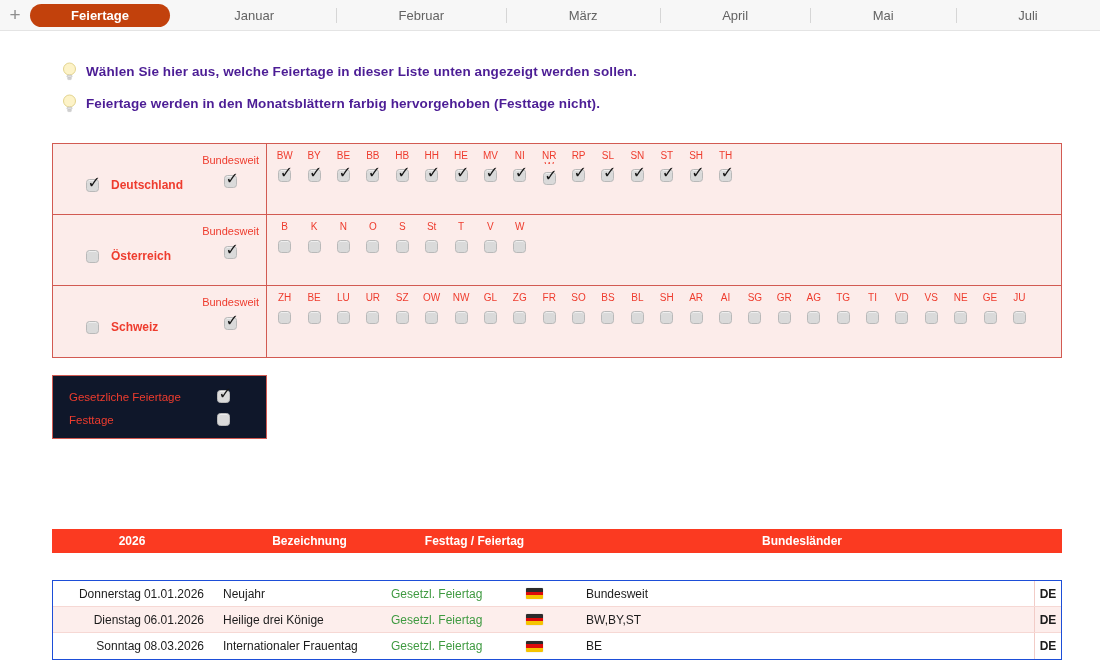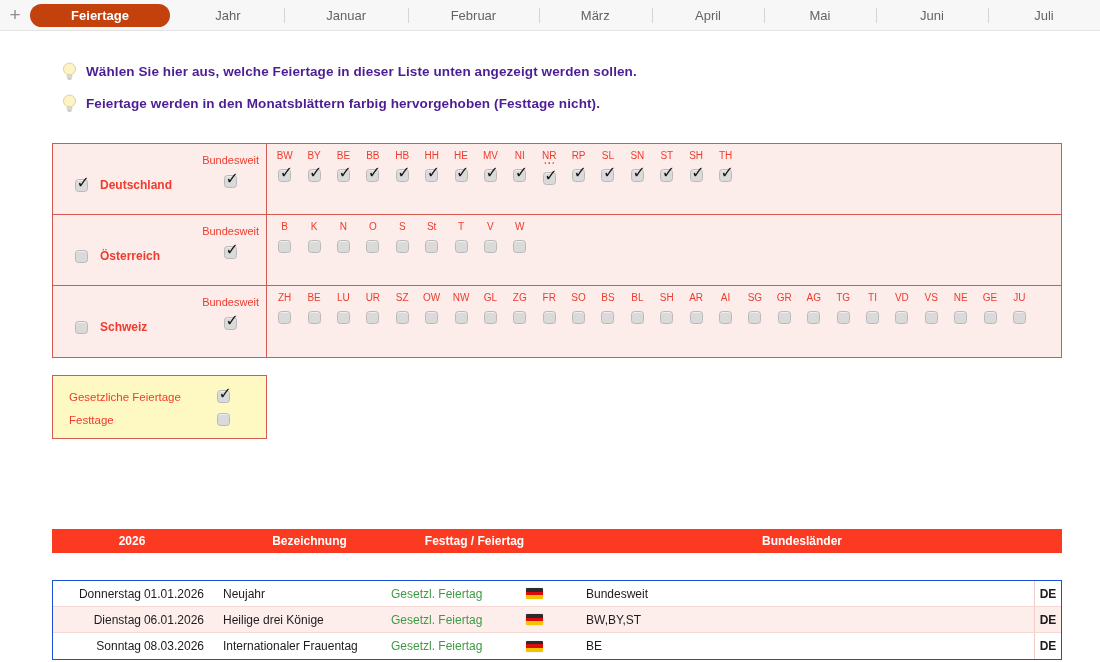--- a/index.html
+++ b/index.html
@@ -26,21 +26,21 @@
   .instr-line { display:flex; align-items:center; margin-bottom:13px; height:19px; }
   .bulb { width:15px; height:19px; margin-right:9px; flex:0 0 auto; }
   .instr-text { font-size:13.5px; font-weight:bold; color:#4c1d95; letter-spacing:.1px; }
 
   
   .selection-table { margin-top:30px; width:1010px; border:1.5px solid #d25a52;
                      background:#fcecea; }
   .country-row { display:flex; height:71px; border-bottom:1px solid #d25a52; }
   .country-row:last-child { border-bottom:none; }
   .left-cell { flex:0 0 214px; border-right:1px solid #d25a52; position:relative; }
-  .country-line { position:absolute; left:22px; top:34px; display:flex; align-items:center; }
+  .country-line { position:absolute; left:33px; top:34px; display:flex; align-items:center; }
   .country-name { margin-left:12px; font-size:12px; font-weight:bold; color:#ee3c2e; }
   .bundesweit-col { position:absolute; right:7px; top:10px; display:flex;
                     flex-direction:column; align-items:center; }
   .bw-label { font-size:11px; color:#ee3c2e; margin-bottom:9px; }
   .states-cell { flex:1; display:flex; padding:6px 0 0 3px; align-items:flex-start; }
   .state-col { width:29.4px; display:flex; flex-direction:column; align-items:center; }
   .state-code { display:block; width:19px; max-height:14px; overflow:hidden;
                 line-height:11px; font-size:10px; color:#ee3c2e; text-align:center;
                 word-break:break-all; margin-bottom:8px; }
 
@@ -48,21 +48,21 @@
   .cb { width:13px; height:13px; background:#dadada; border:1px solid #b9b9b9;
         border-radius:3.5px; display:inline-block; position:relative; flex:0 0 auto;
         box-shadow:inset 0 1px 0 rgba(255,255,255,.55); }
   .cb.checked::after,
   .states-cell.checked .cb::after {
         content:"✓"; position:absolute; left:0.5px; top:-7px; font-size:16px;
         font-weight:bold; color:#141414; font-family:"DejaVu Sans",sans-serif; }
 
   
   .types-box { margin-top:17px; width:215px; border:1.5px solid #d25a52;
-               background:#fef9c3; padding:9px 0 7px 0; }
+               background:#0f172a; padding:9px 0 7px 0; }
   .type-row { display:flex; align-items:center; height:23px; padding-left:16px; }
   .type-label { flex:1; font-size:11.5px; color:#ee3c2e; }
   .type-row .cb { margin-right:36px; }
 
   
   .holiday-header { margin-top:90px; width:1010px; height:24px; background:#fb3a21;
                     display:flex; align-items:center; color:#ffffff; font-size:12px;
                     font-weight:bold; }
   .hh-cell { text-align:center; }
   .hh-year { flex:0 0 160px; }
@@ -94,23 +94,20 @@
 </head>
 <body>
 
 <div class="tab-bar">
   <div class="add-tab">+</div>
   <div class="active-tab">
     <span>Feiertage</span>
   </div>
   <div class="tabs">
 
-      <div class="tab">
-        <span class="tab-label">Jahr</span>
-      </div>
 
       <div class="tab">
         <span class="tab-label">Januar</span>
       </div>
 
       <div class="tab">
         <span class="tab-label">Februar</span>
       </div>
 
       <div class="tab">
@@ -118,23 +115,20 @@
       </div>
 
       <div class="tab">
         <span class="tab-label">April</span>
       </div>
 
       <div class="tab">
         <span class="tab-label">Mai</span>
       </div>
 
-      <div class="tab">
-        <span class="tab-label">Juni</span>
-      </div>
 
       <div class="tab">
         <span class="tab-label">Juli</span>
       </div>
     </div>
 </div>
 
 <div class="content">
 
   <div class="instructions">

